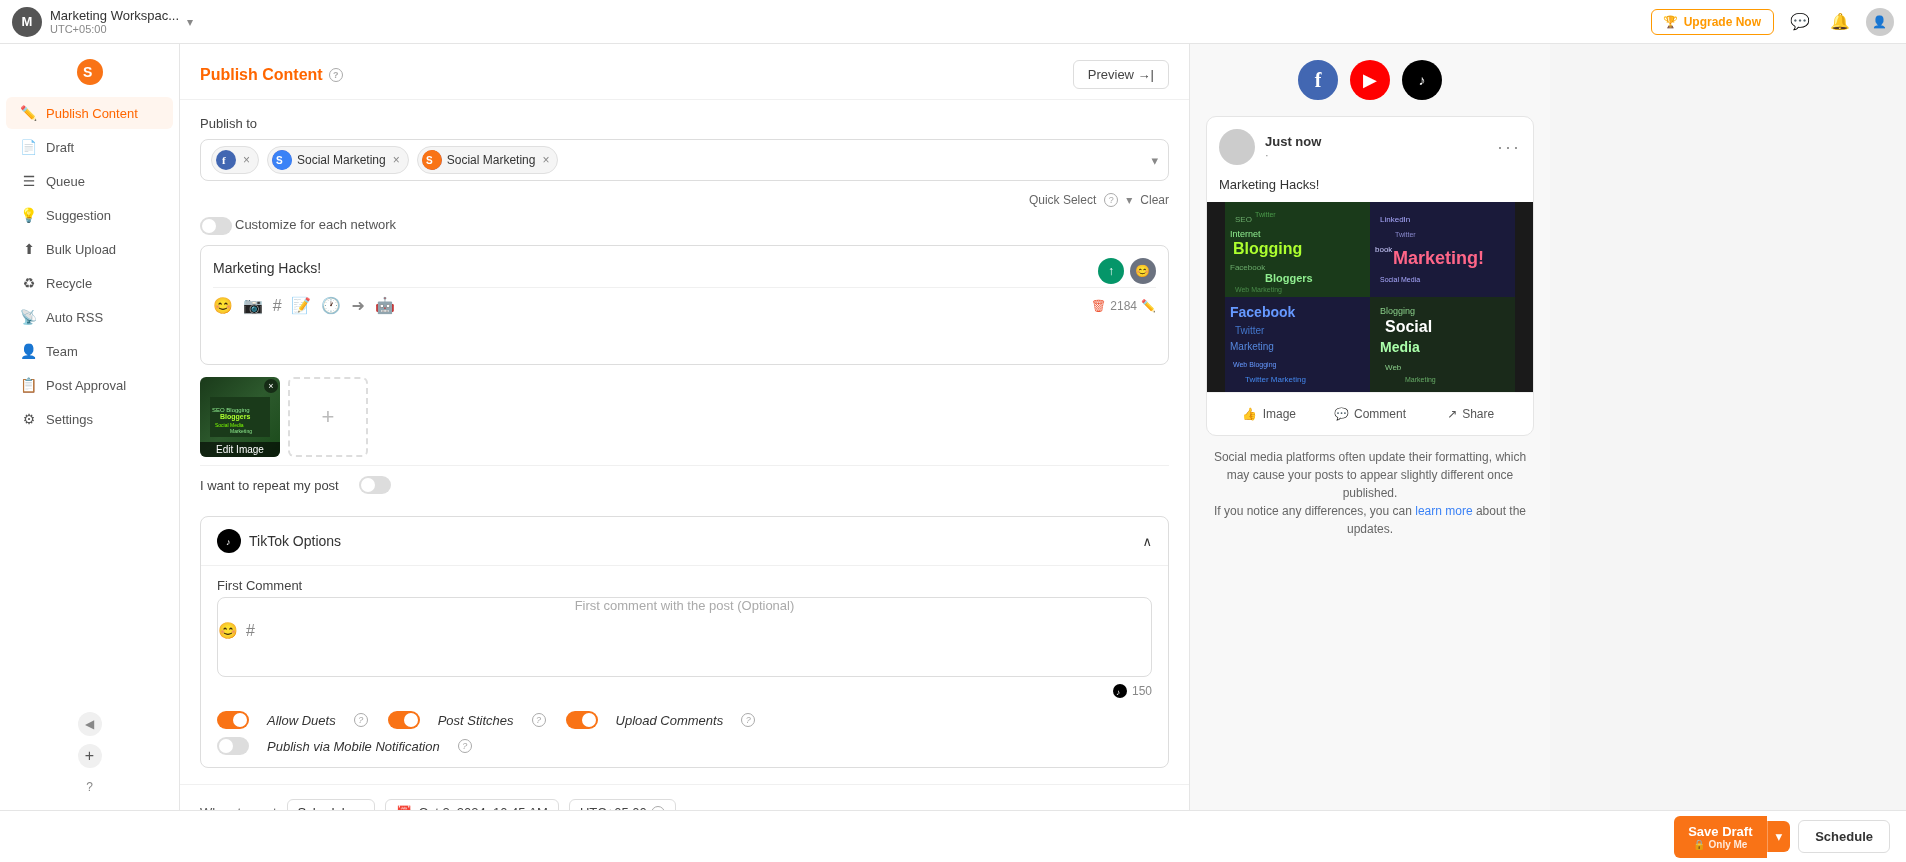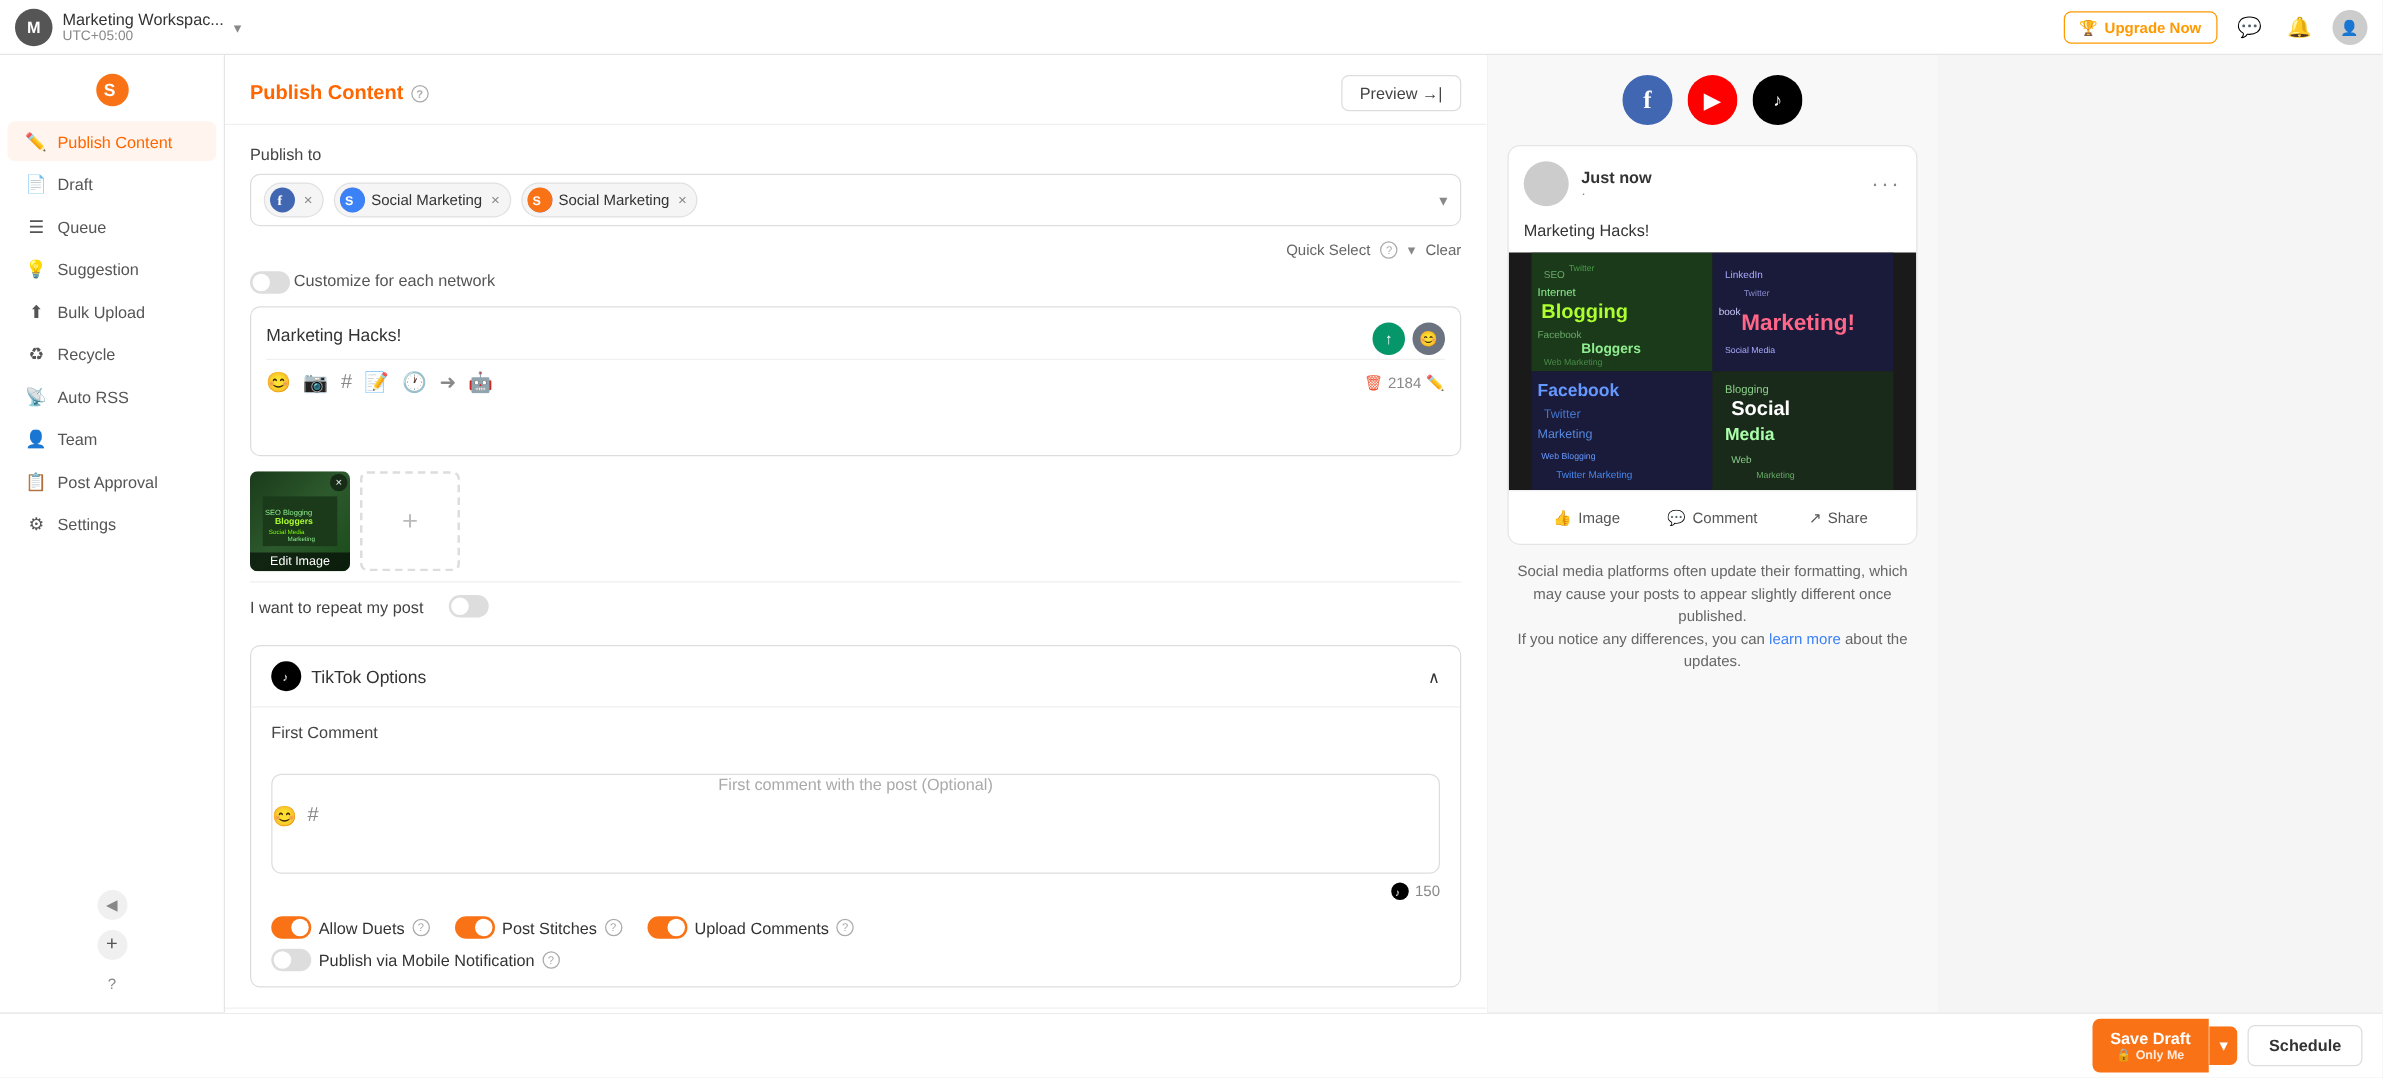--- a/index.html
+++ b/index.html
@@ -79,27 +79,27 @@
 
     
     .repeat-row { display: flex; align-items: center; gap: 20px; padding: 10px 0; border-top: 1px solid #f0f0f0; margin-top: 8px; font-size: 13px; color: #444; }
 
     
     .tiktok-section { border: 1px solid #ddd; border-radius: 8px; margin-top: 12px; }
     .tiktok-header { display: flex; align-items: center; justify-content: space-between; padding: 12px 16px; cursor: pointer; }
     .tiktok-title { display: flex; align-items: center; gap: 8px; font-size: 14px; font-weight: 500; }
     .tiktok-logo { width: 24px; height: 24px; border-radius: 50%; background: #000; display: flex; align-items: center; justify-content: center; }
     .tiktok-body { padding: 12px 16px; border-top: 1px solid #f0f0f0; }
-    .first-comment-label { font-size: 13px; font-weight: 500; color: #444; margin-bottom: 26px; }
+    .first-comment-label { font-size: 13px; font-weight: 500; color: #444; margin-bottom: 4px; }
     .comment-box { border: 1px solid #ddd; border-radius: 8px; min-height: 80px; text-align: center; }
     .comment-placeholder { color: #aaa; font-size: 13px; }
     .comment-tools { display: flex; align-items: center; gap: 8px; margin-top: 8px; }
     .comment-char { text-align: right; font-size: 12px; color: #888; margin-top: 6px; display: flex; align-items: center; justify-content: flex-end; gap: 4px; }
     .options-row { display: flex; align-items: center; gap: 20px; margin-top: 12px; flex-wrap: wrap; }
-    .option-item { display: flex; align-items: center; gap: 6px; font-size: 13px; color: #333; }
+    .option-item { display: flex; align-items: center; gap: 18px; font-size: 13px; color: #333; font-style: italic; }
 
     
     .when-row { display: flex; align-items: center; gap: 10px; padding: 14px 20px; border-top: 1px solid #f0f0f0; background: #fff; }
     .when-label { font-size: 13px; color: #555; font-weight: 500; }
     .schedule-select { border: 1px solid #ddd; border-radius: 6px; padding: 5px 10px; font-size: 13px; cursor: pointer; background: #fff; display: flex; align-items: center; gap: 6px; }
     .date-btn { border: 1px solid #ddd; border-radius: 6px; padding: 5px 10px; font-size: 13px; cursor: pointer; background: #fff; display: flex; align-items: center; gap: 6px; color: #444; }
     .timezone-btn { border: 1px solid #ddd; border-radius: 6px; padding: 5px 10px; font-size: 13px; cursor: pointer; background: #fff; color: #444; display: flex; align-items: center; gap: 4px; }
 
     
     .preview-panel { width: 360px; background: #f8f8f8; flex-shrink: 0; overflow-y: auto; padding: 16px; }

